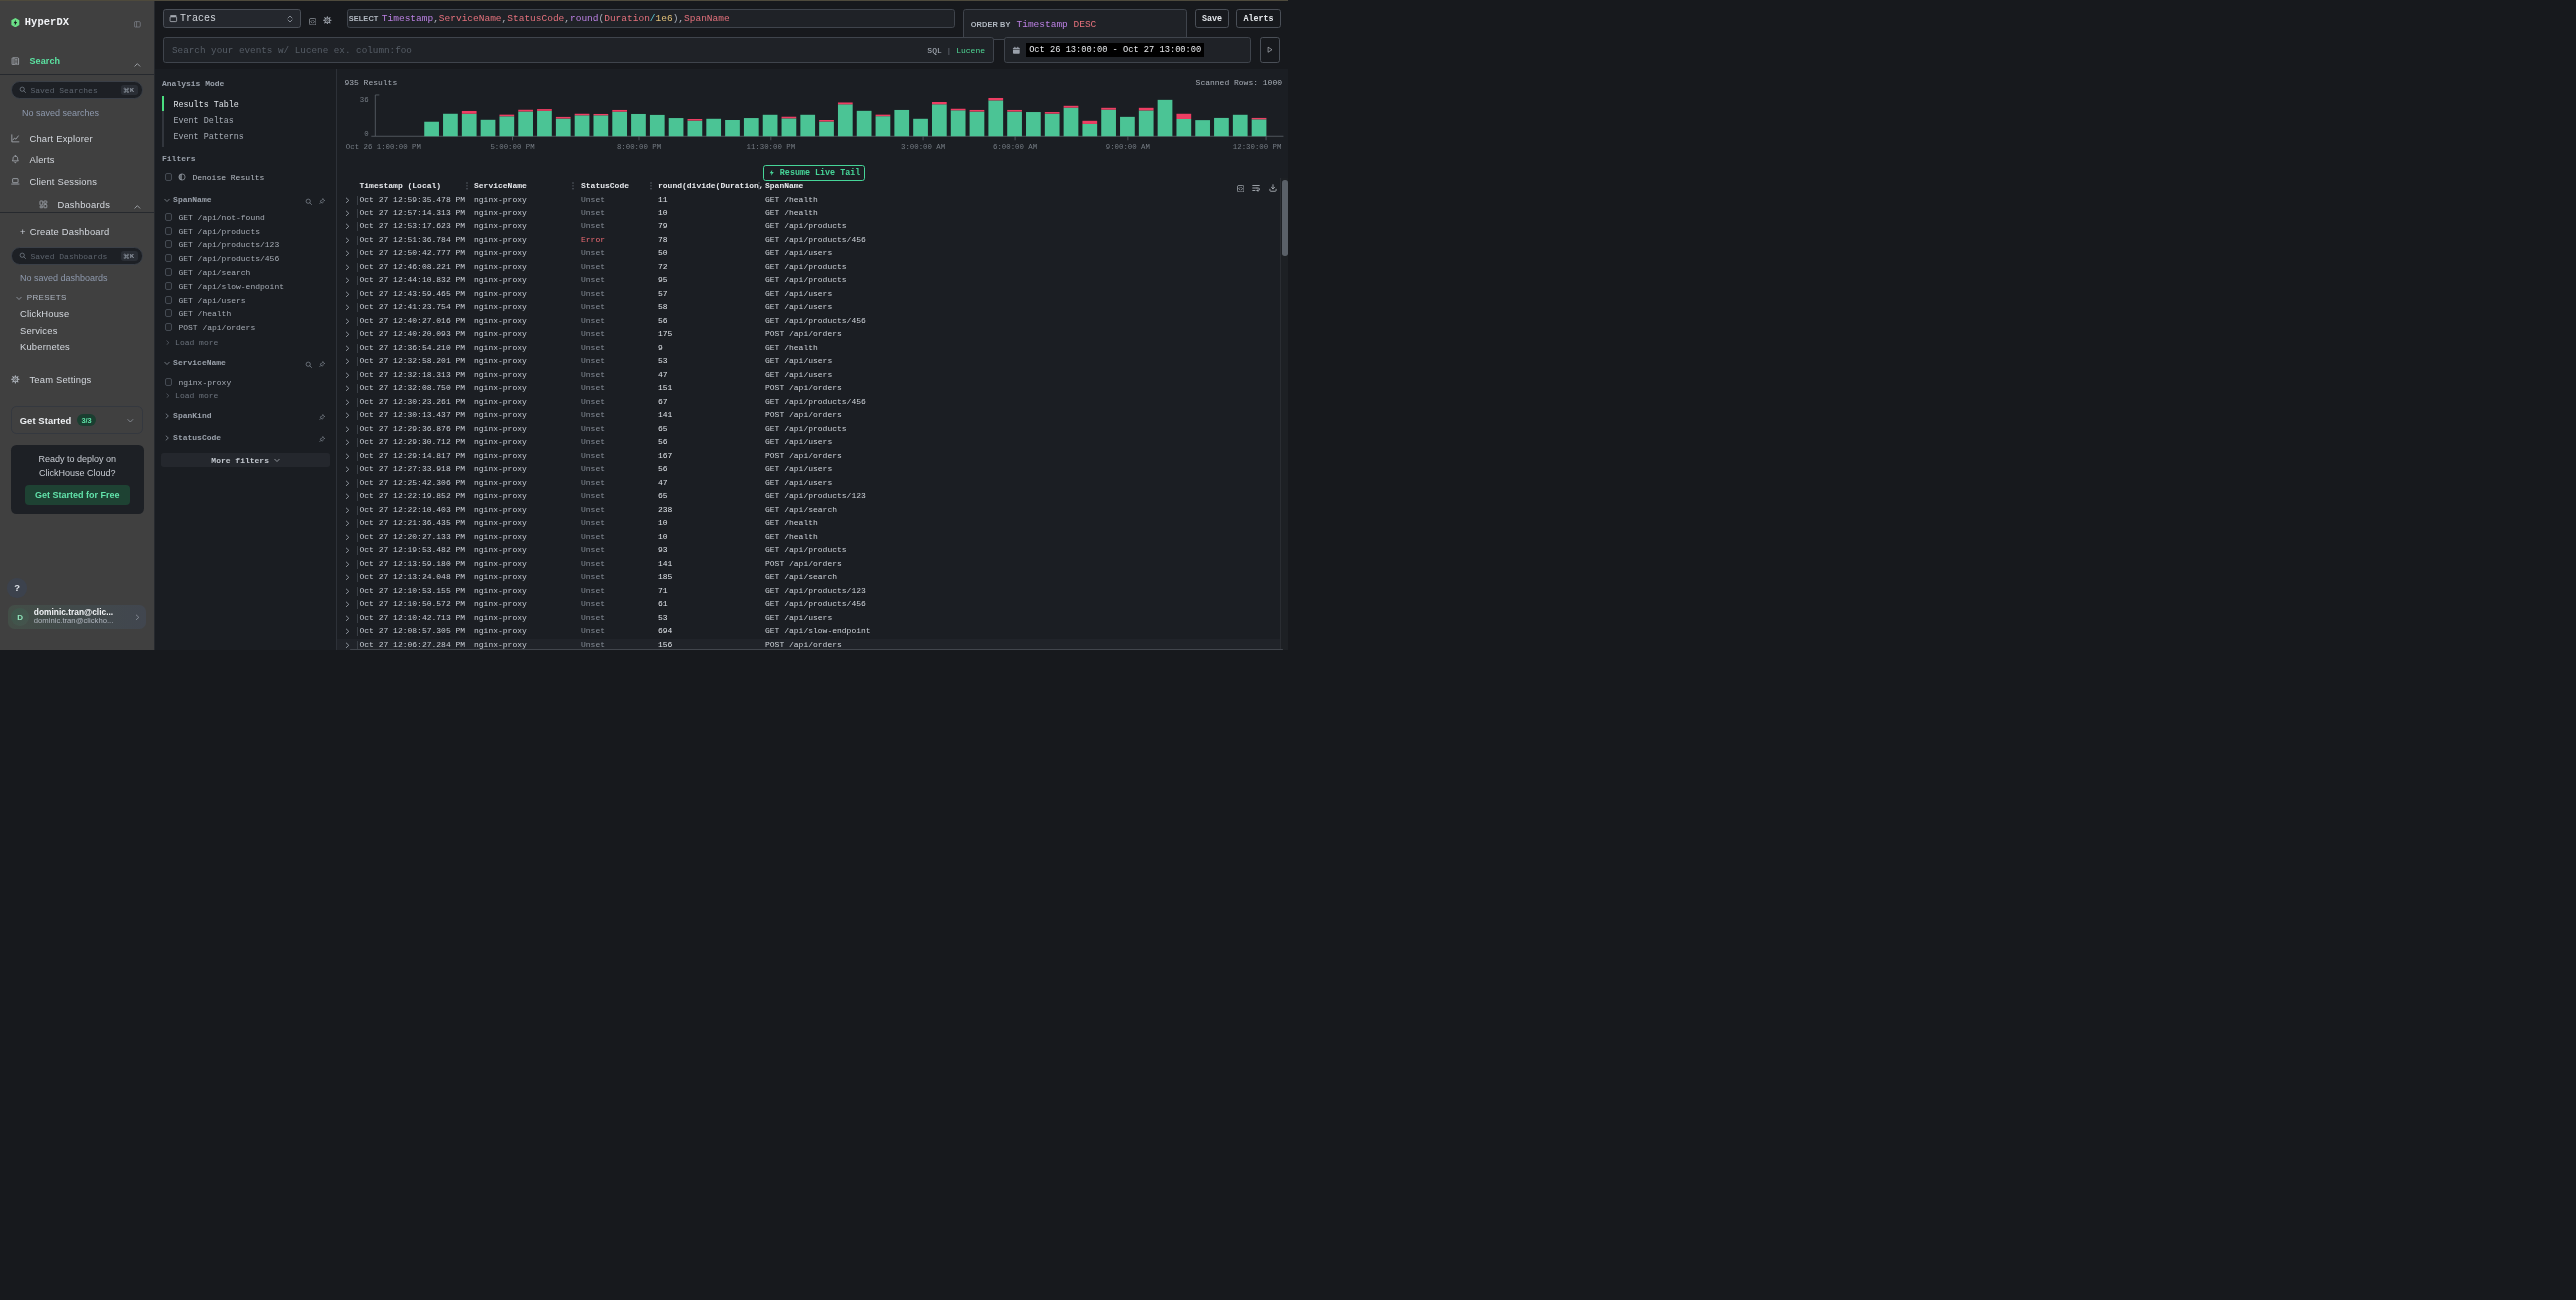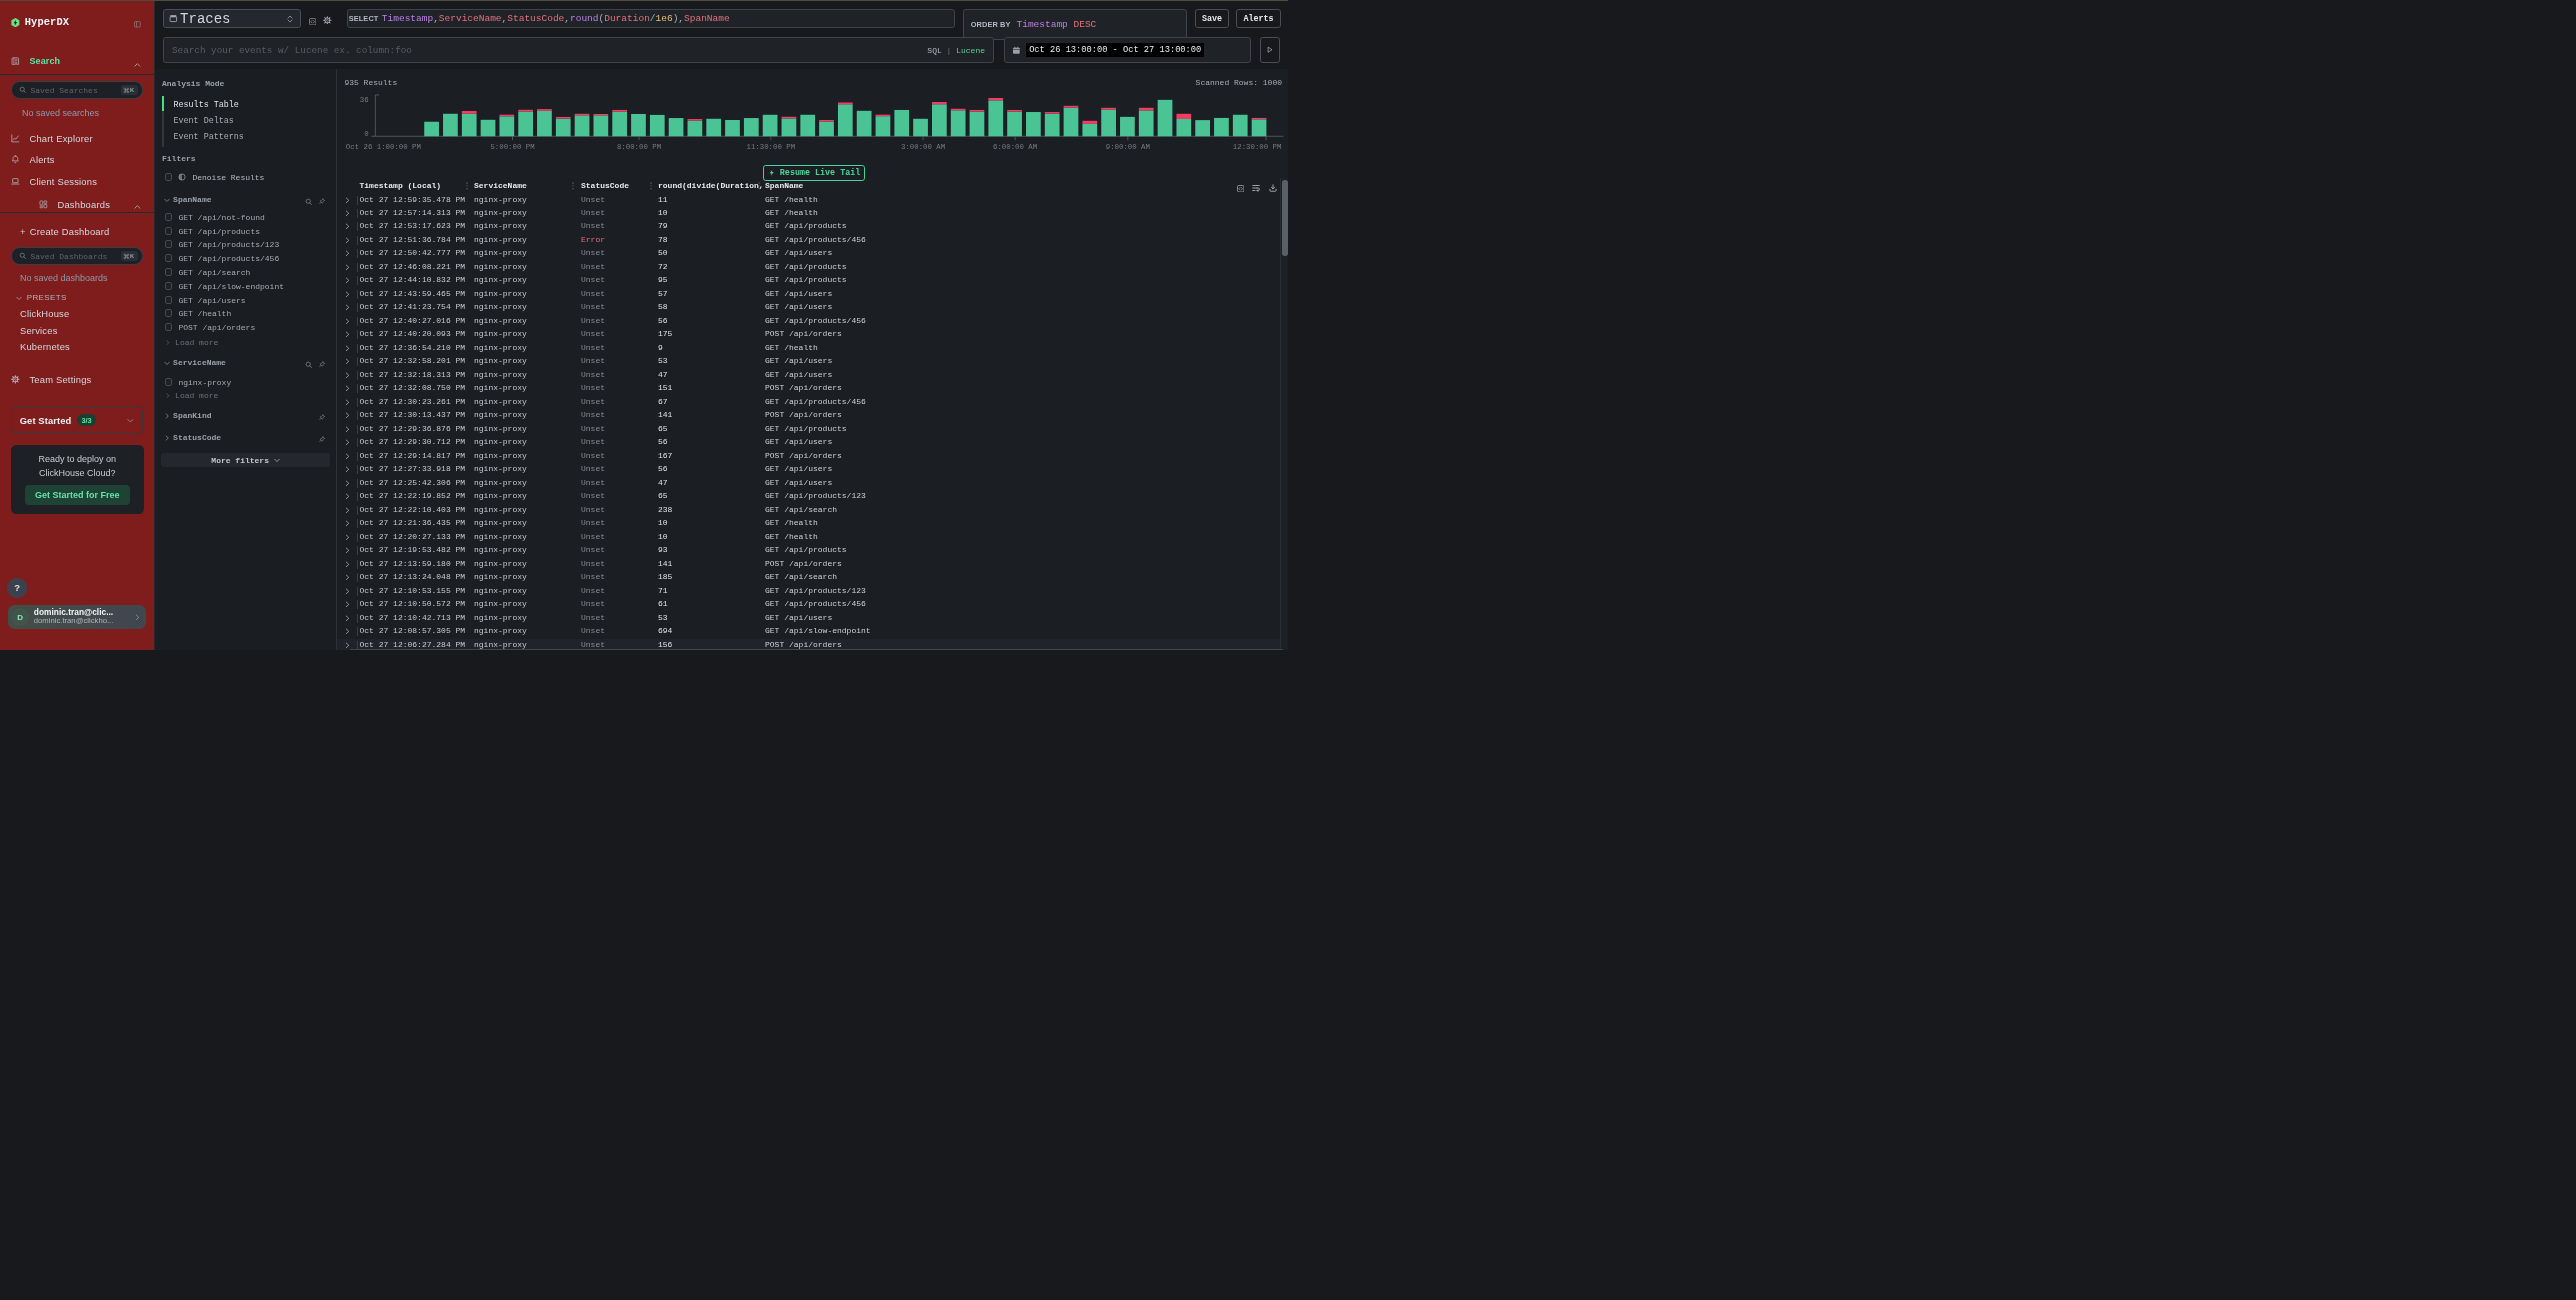--- a/index.html
+++ b/index.html
@@ -2,21 +2,21 @@
 <html style="font-size:10.7px"><head><meta charset="utf-8"><title>HyperDX</title>
 <style>
 * { margin:0; padding:0; box-sizing:border-box; }
 html,body { width:1288px; height:650px; overflow:hidden; background:#17191d; }
 body { font-family:"Liberation Sans",sans-serif; position:relative; }
 .mono { font-family:"Liberation Mono",monospace; }
 .abs { position:absolute; }
 #topstrip { position:absolute; left:0; top:0; width:1288px; height:0.8px; background:#4e4a3c; z-index:60; }
 
 
-#sidebar { position:absolute; left:0; top:0; width:155px; height:650px; background:#7f1d1d; border-right:0.7px solid #26292e; z-index:10; }
+#sidebar { position:absolute; left:0; top:0; width:155px; height:650px; background:#404040; border-right:0.7px solid #26292e; z-index:10; }
 .navrow { position:absolute; left:11.4px; display:flex; align-items:center; gap:9.4px; font-size:9.4px; letter-spacing:0.2px; color:#d4d8de; }
 .navrow svg { flex:none; }
 #sb-search-sec { position:absolute; left:0; top:50px; width:155px; height:25px; border-bottom:0.7px solid #26292e; }
 .pill { position:absolute; left:11.4px; width:132px; height:18px; border:0.7px solid #3a3f47; border-radius:8.7px; background:#1d2025; display:flex; align-items:center; padding:0 4px 0 6.7px; gap:4px; }
 .pill .ph { font-family:"Liberation Mono",monospace; font-size:8px; color:#5d646e; flex:1; }
 .kbd { background:#2a2e35; border-radius:2.7px; height:10.7px; display:flex; align-items:center; padding:0 2px; }
 .muted { color:#8e99ad; }
 #gs-box { position:absolute; left:10.7px; top:406px; width:132px; height:28px; border:0.7px solid #34383f; border-radius:5.4px; display:flex; align-items:center; padding:0 8px; gap:5.4px; }
 #promo { position:absolute; left:10.7px; top:445px; width:133px; height:69px; background:#1d2025; border-radius:5.4px; text-align:center; padding-top:7.4px; font-size:9px; color:#c9cdd4; line-height:14px; }
 #promo .btn { margin:4.7px auto 0; width:105px; height:19.5px; background:#1e4233; color:#62e3ab; font-weight:bold; font-size:9px; border-radius:4px; display:flex; align-items:center; justify-content:center; }
@@ -204,21 +204,21 @@
       </svg>
   </div>
 </div>
 
 <div class="tbox" id="traces">
     <svg width="8.7" height="8.7" viewBox="0 0 16 16">
       <rect x="2" y="5" width="12" height="9" rx="1.5" stroke="#c6cbd2" stroke-width="1.3" fill="none"></rect>
       <line x1="3.2" y1="2.8" x2="12.8" y2="2.8" stroke="#c6cbd2" stroke-width="1.3" stroke-linecap="round" stroke-linejoin="round"></line>
       <line x1="2.4" y1="5" x2="13.6" y2="5" stroke="#c6cbd2" stroke-width="1.3"></line>
     </svg>
-    <span class="mono" style="font-size:14px;color:#d2d6dc">Traces</span>
+    <span class="mono" style="font-size:10px;color:#d2d6dc">Traces</span>
     <span style="margin-left:auto"><svg width="6" height="8" viewBox="0 0 12 16">
         <path d="M2 6 L6 2 L10 6" stroke="#9aa1ab" stroke-width="1.6" fill="none" stroke-linecap="round" stroke-linejoin="round"></path>
         <path d="M2 10 L6 14 L10 10" stroke="#9aa1ab" stroke-width="1.6" fill="none" stroke-linecap="round" stroke-linejoin="round"></path>
       </svg></span>
   </div>
 <div class="abs" style="left:309px;top:15px"><svg width="7.4" height="7.4" viewBox="0 0 16 16">
       <rect x="1" y="1" width="14" height="14" rx="3" stroke="#a9afb8" stroke-width="1.4" fill="none"></rect>
       <path d="M6.5 5.5 L4 8 L6.5 10.5 M9.5 5.5 L12 8 L9.5 10.5" stroke="#a9afb8" stroke-width="1.4" fill="none" stroke-linecap="round" stroke-linejoin="round"></path>
     </svg></div>
 <div class="abs" style="left:323px;top:14.4px"><svg width="8.7" height="8.7" viewBox="0 0 16 16">

